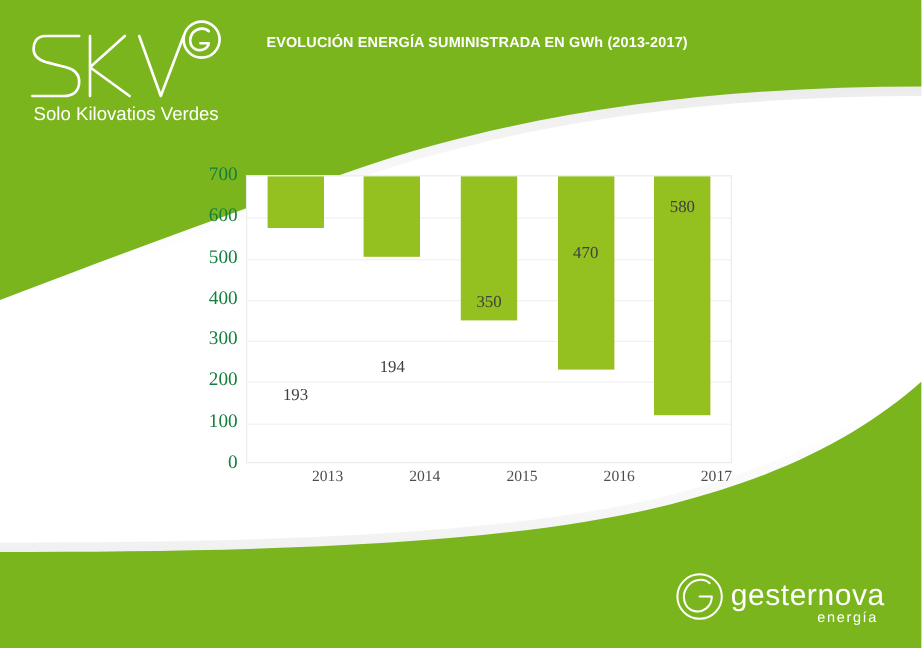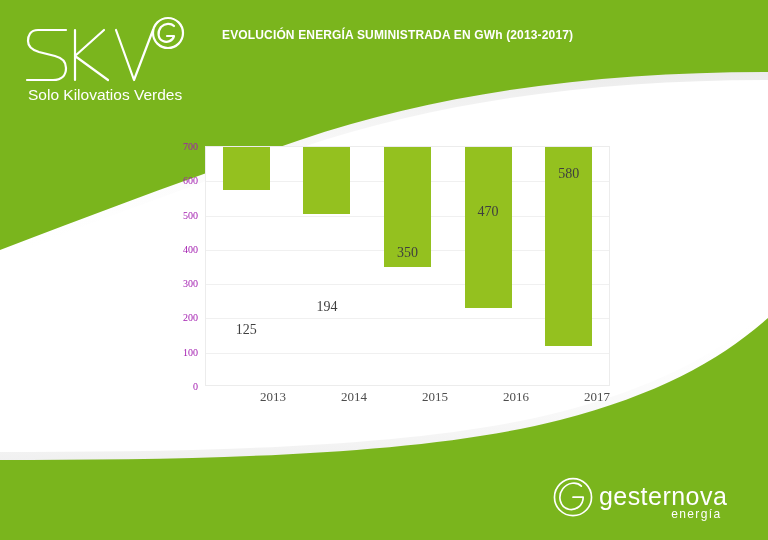--- a/index.html
+++ b/index.html
@@ -49,21 +49,21 @@
     left:150px; top:136px;
     width:480px; height:285px;
     z-index:4;
   }
 
   .y-axis-labels {
     position:absolute; left:0; top:0; width:48px; height:250px;
   }
   .y-tick {
     position:absolute; right:0;
-    font-size:10px; color:#a21caf;
+    font-size:16px; color:#15803d;
     transform:translateY(-50%);
     white-space:nowrap;
     font-family:"Liberation Serif", serif;
     margin-left:28px;
   }
 
   .plot {
     position:absolute;
     left:55px; top:10px;
     width:405px; height:240px;
@@ -112,21 +112,21 @@
     width:20%;
     text-align:right;
     font-size:13px;
     color:#4d4d4d;
     font-family:"Liberation Serif", serif;
   }
 
   
   .gesternova-logo {
     position:absolute;
-    right:22px; bottom:16px;
+    right:12px; bottom:16px;
     z-index:5;
     display:flex;
     align-items:center;
     gap:10px;
   }
   .gn-wordmark { display:block; }
 </style>
 </head>
 <body>
 
@@ -191,21 +191,21 @@
   <div class="plot">
     <div class="gridline" style="top:34.3px"></div>
     <div class="gridline" style="top:68.6px"></div>
     <div class="gridline" style="top:102.9px"></div>
     <div class="gridline" style="top:137.1px"></div>
     <div class="gridline" style="top:171.4px"></div>
     <div class="gridline" style="top:205.7px"></div>
 
     <div class="bars">
       <div class="bar-slot">
-        <div class="bar-value" style="bottom: 46.8571px;">125</div>
+        <div class="bar-value" style="bottom: 46.8571px;">193</div>
         <div class="bar" style="height: 42.8571px; background: rgb(148, 193, 31);"></div>
       </div>
       <div class="bar-slot">
         <div class="bar-value" style="bottom: 70.5143px;">194</div>
         <div class="bar" style="height: 66.5143px; background: rgb(148, 193, 31);"></div>
       </div>
       <div class="bar-slot">
         <div class="bar-value" style="bottom: 124px;">350</div>
         <div class="bar" style="height: 120px; background: rgb(148, 193, 31);"></div>
       </div>

